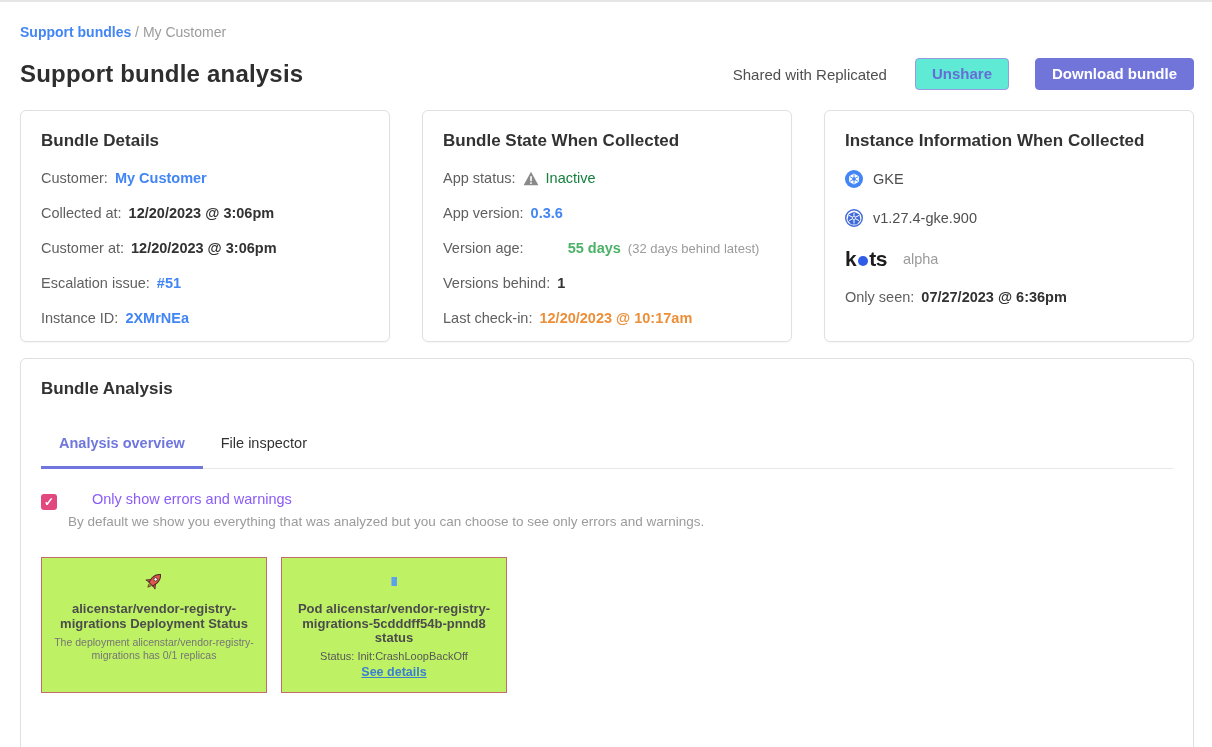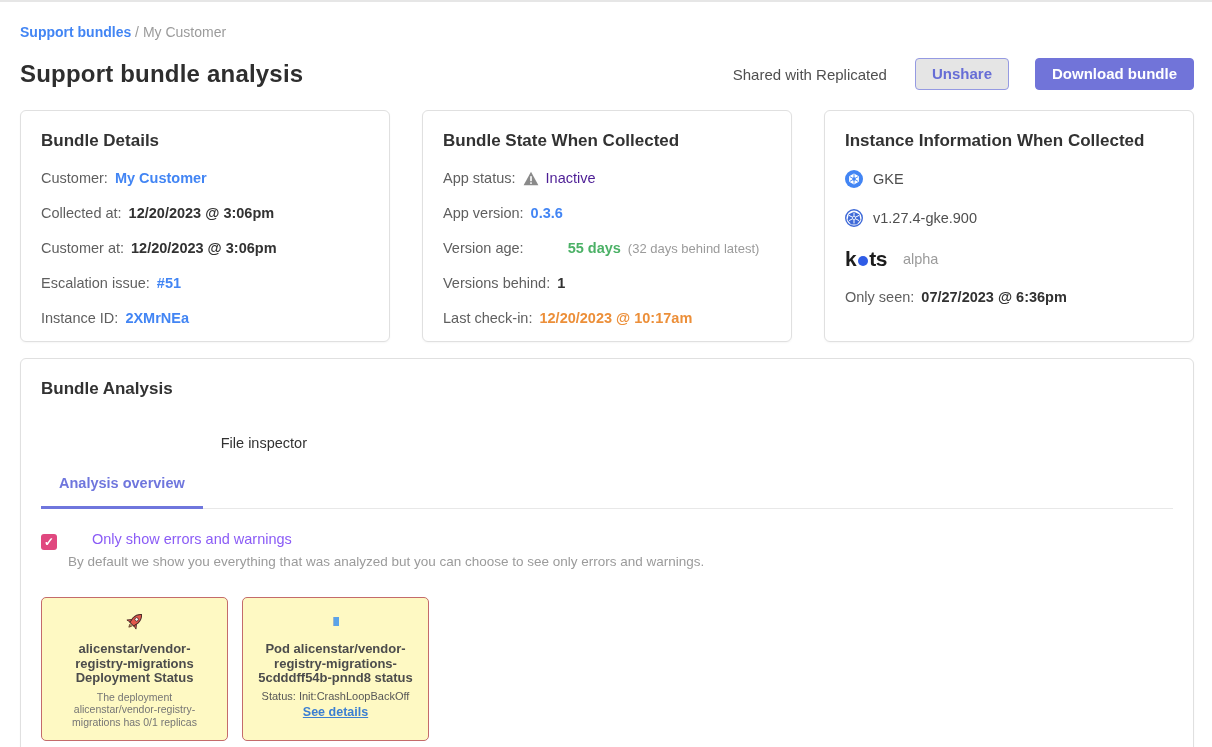--- a/index.html
+++ b/index.html
@@ -17,39 +17,39 @@
   .breadcrumb { font-size: 14px; margin: 4px 0 18px 0; }
   .breadcrumb .crumb-link { color: #4285f4; font-weight: 600; text-decoration: none; cursor: pointer; }
   .breadcrumb .crumb-sep, .breadcrumb .crumb-current { color: #9b9b9b; }
 
   
   .header-row { display: flex; align-items: center; justify-content: space-between; margin-bottom: 20px; }
   .page-title { font-size: 24px; font-weight: 800; color: #2e2e2e; letter-spacing: .2px; }
   .header-actions { display: flex; align-items: center; gap: 26px; }
   .shared-text { font-size: 15px; color: #4f4f4f; margin-right: 2px; }
   .btn { font-family: "Liberation Sans", sans-serif; font-size: 15px; font-weight: 700; border-radius: 4px; padding: 6px 16px; cursor: pointer; line-height: 1.2; }
-  .btn-outline { color: #666dd6; background: #e5e5e5; border: 1px solid #959ae2; }
+  .btn-outline { color: #666dd6; background: #5eead4; border: 1px solid #959ae2; }
   .btn-primary { color: #ffffff; background: #7174d9; border: 1px solid #7174d9; }
 
   
   .cards-row { display: grid; grid-template-columns: 1fr 1fr 1fr; gap: 32px; }
   .card {
     background: #fff;
     border: 1px solid #e0e0e0;
     border-radius: 6px;
     box-shadow: 0 1px 2px rgba(0,0,0,.04);
     padding: 20px;
     height: 232px;
   }
   .card-title { font-size: 17px; font-weight: 700; color: #323232; margin-bottom: 6px; }
   .detail-row { margin-top: 19px; font-size: 14.5px; display: flex; align-items: center; gap: 7px; white-space: nowrap; }
   .detail-label { color: #5f5f5f; }
   .detail-value { color: #323232; font-weight: 700; }
   .detail-link { color: #4285f4; font-weight: 600; text-decoration: none; cursor: pointer; }
-  .muted { color: #4c1d95; font-weight: 400; }
+  .muted { color: #15803d; font-weight: 400; }
   .green { color: #4bb166; font-weight: 600; padding-left: 37px; }
   .orange { color: #ec8f39; font-weight: 600; }
   .note { font-size: 13px; color: #9b9b9b; }
 
   .warn-tri { width: 16px; height: 15px; display: inline-block; flex: 0 0 auto; }
 
   .inst-row { margin-top: 17px; font-size: 14.5px; color: #4f4f4f; display: flex; align-items: center; gap: 10px; height: 22px; }
   .inst-icon { width: 18px; height: 18px; flex: 0 0 auto; }
   .kots-logo { display: inline-flex; align-items: center; font-weight: 800; font-size: 21px; color: #1d1d1d; letter-spacing: -0.5px; }
   .kots-o { width: 10px; height: 10px; border-radius: 50%; background: #2f5ce6; display: inline-block; margin: 3px 1.5px 0 1.5px; }
@@ -61,38 +61,38 @@
     background: #fff;
     border: 1px solid #e0e0e0;
     border-radius: 6px;
     box-shadow: 0 1px 2px rgba(0,0,0,.04);
     padding: 20px;
     height: 470px;
   }
   .analysis-title { font-size: 17px; font-weight: 700; margin-bottom: 28px; }
   .tabs { display: flex; border-bottom: 1px solid #e8e8e8; }
   .tab { font-size: 14.5px; padding: 8px 18px 15px 18px; cursor: pointer; color: #323232; }
-  .tab.active { color: #6f76dd; font-weight: 700; border-bottom: 3px solid #6f76dd; margin-bottom: -1px; margin-top: 40px; }
+  .tab.active { color: #6f76dd; font-weight: 700; border-bottom: 3px solid #6f76dd; margin-bottom: -1px; }
 
   .filter-row { display: flex; gap: 11px; margin-top: 22px; align-items: flex-start; }
   .checkbox {
     width: 16px; height: 16px; border-radius: 3px; background: #e0487f;
     display: flex; align-items: center; justify-content: center;
     color: #fff; font-size: 12px; font-weight: 700; cursor: pointer; margin-top: 3px;
     flex: 0 0 auto;
   }
   .filter-label { font-size: 14.5px; color: #8b5cf6; margin-left: 24px; }
   .filter-desc { font-size: 13.5px; color: #9b9b9b; margin-top: 7px; }
 
   .issue-cards { display: flex; gap: 14px; margin-top: 28px; }
   .issue-card {
-    width: 187px; min-height: 127px;
-    background: #fef9c3;
+    width: 226px; min-height: 127px;
+    background: #bef264;
     border: 1px solid #c46b6b;
-    border-radius: 5px;
+    border-radius: 0;
     padding: 10px 12px 12px 12px;
     text-align: center;
   }
   .issue-icon-wrap { height: 26px; display: flex; align-items: center; justify-content: center; margin-bottom: 8px; }
   .issue-title { font-size: 13px; font-weight: 700; color: #4c4c4c; line-height: 1.12; word-break: break-word; }
   .issue-desc { font-size: 10.5px; color: #757575; line-height: 1.2; margin-top: 5px; }
   .issue-status { font-size: 11px; color: #575757; margin-top: 4px; }
   .issue-link { font-size: 12.5px; color: #3b7fd2; text-decoration: underline; cursor: pointer; display: inline-block; margin-top: 3px; font-weight: 600; }
   .mini-pod-icon { width: 6px; height: 9px; background: #5ba3e8; border-left: 1px solid #9db6c9; display: inline-block; }
 </style>

